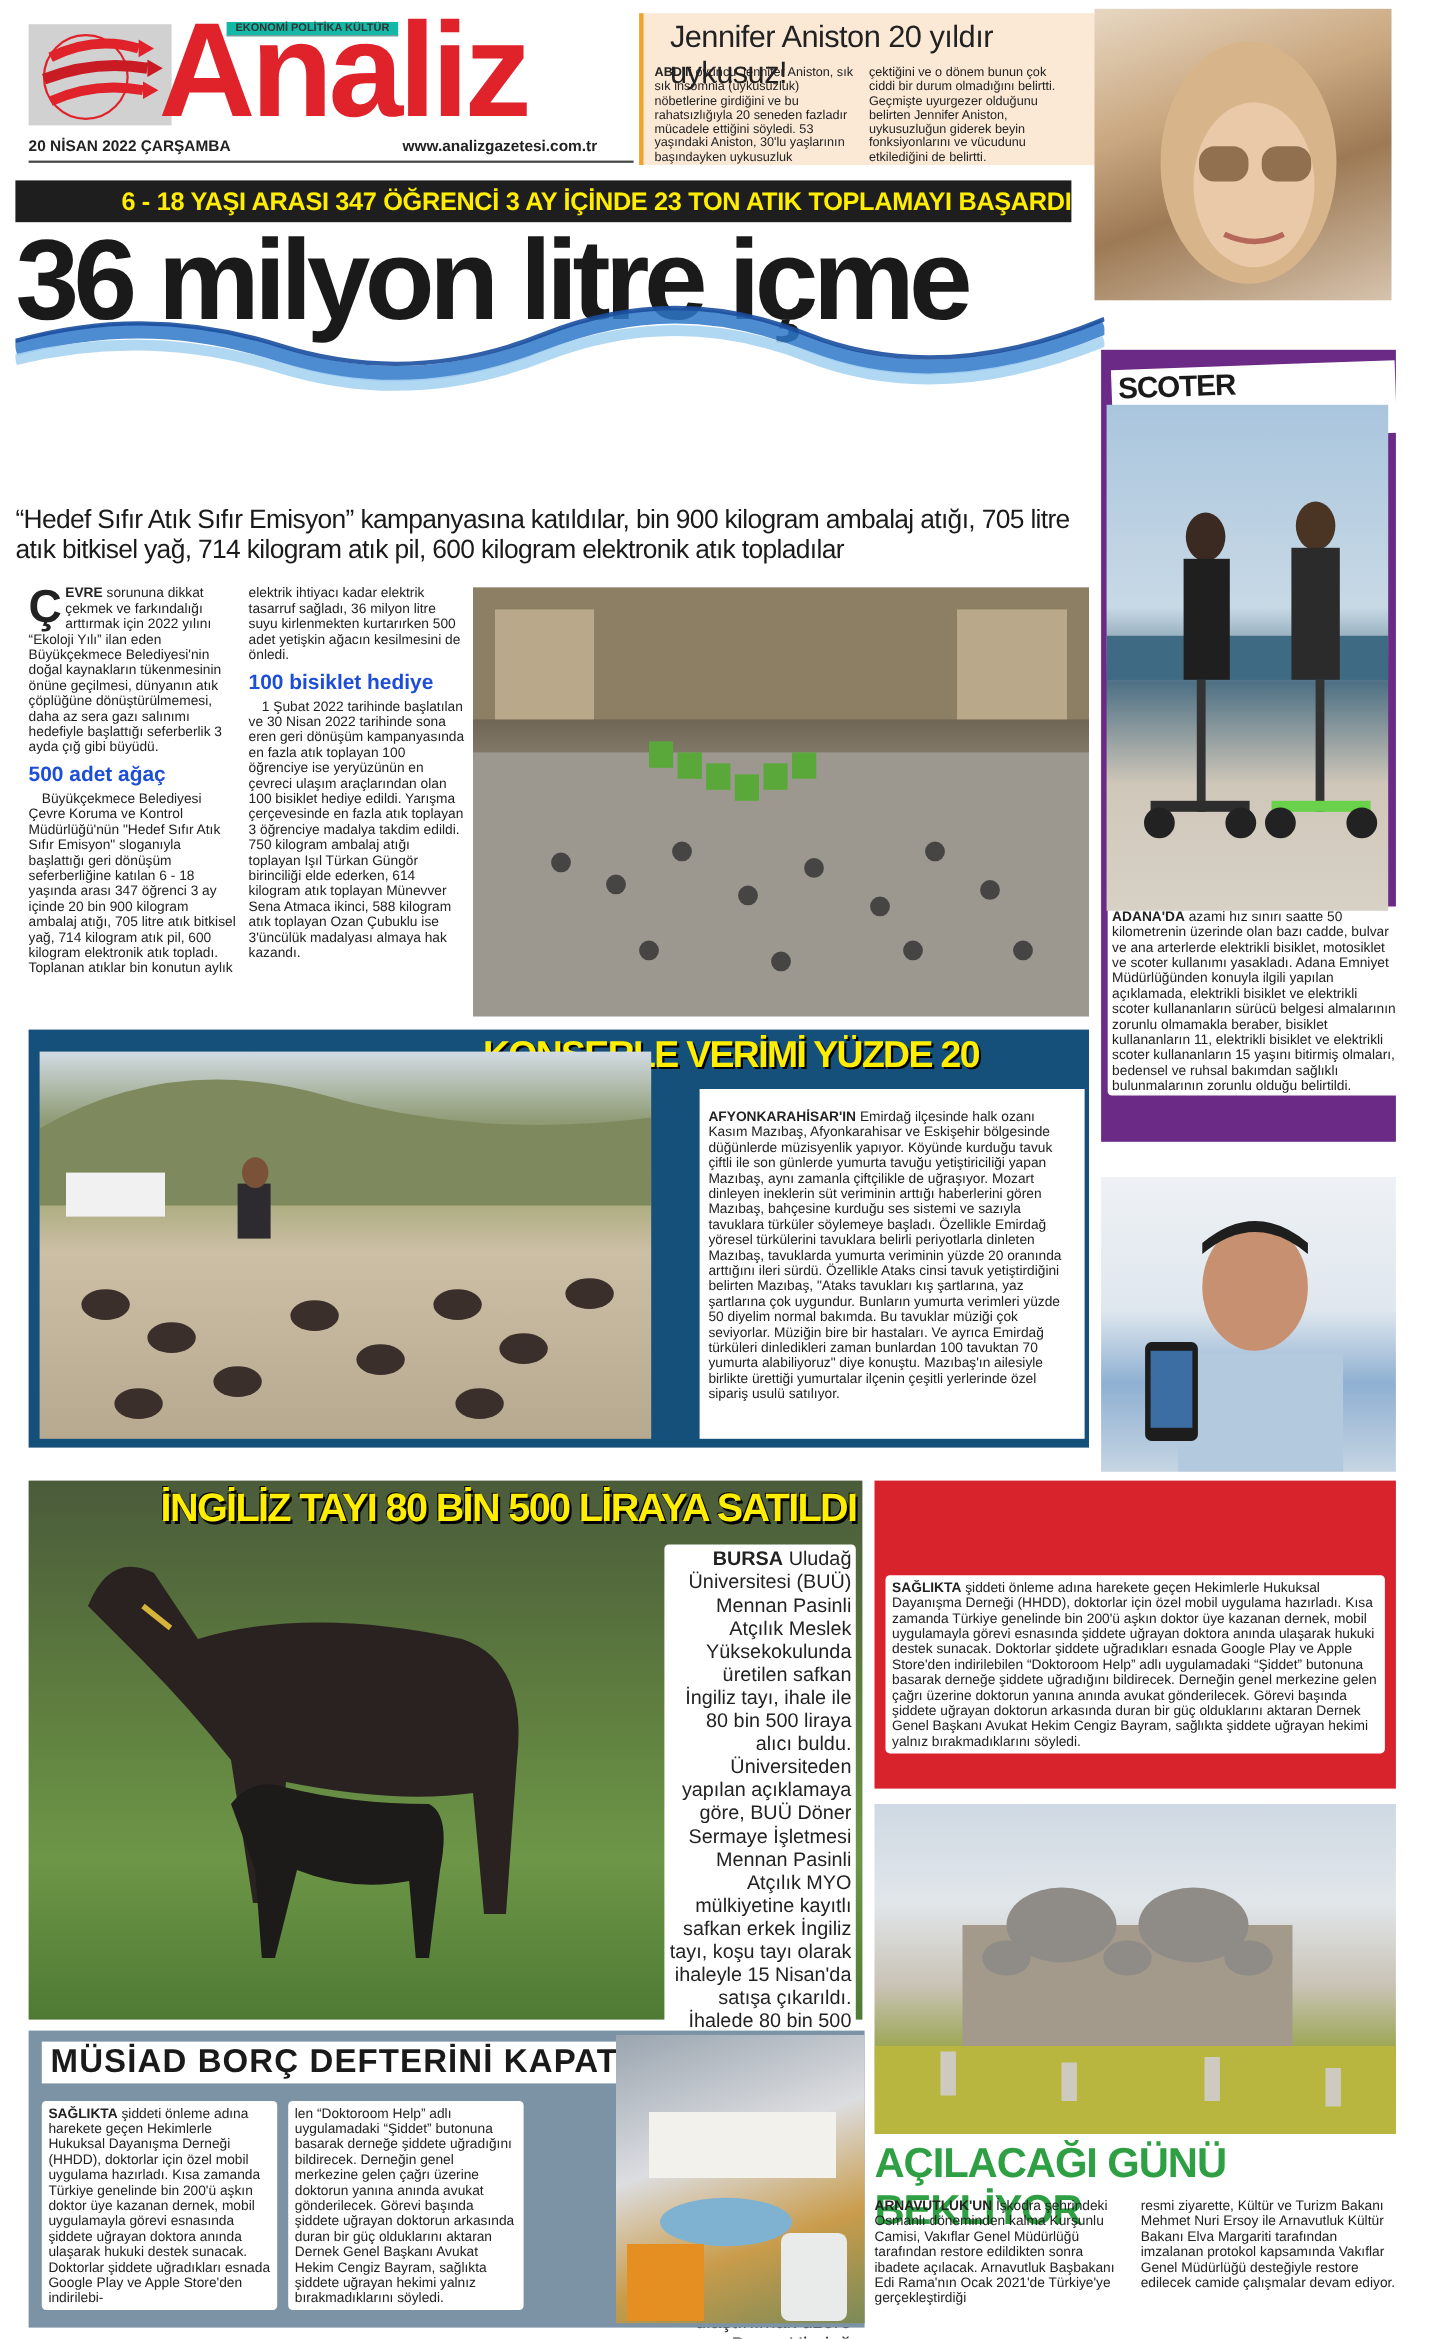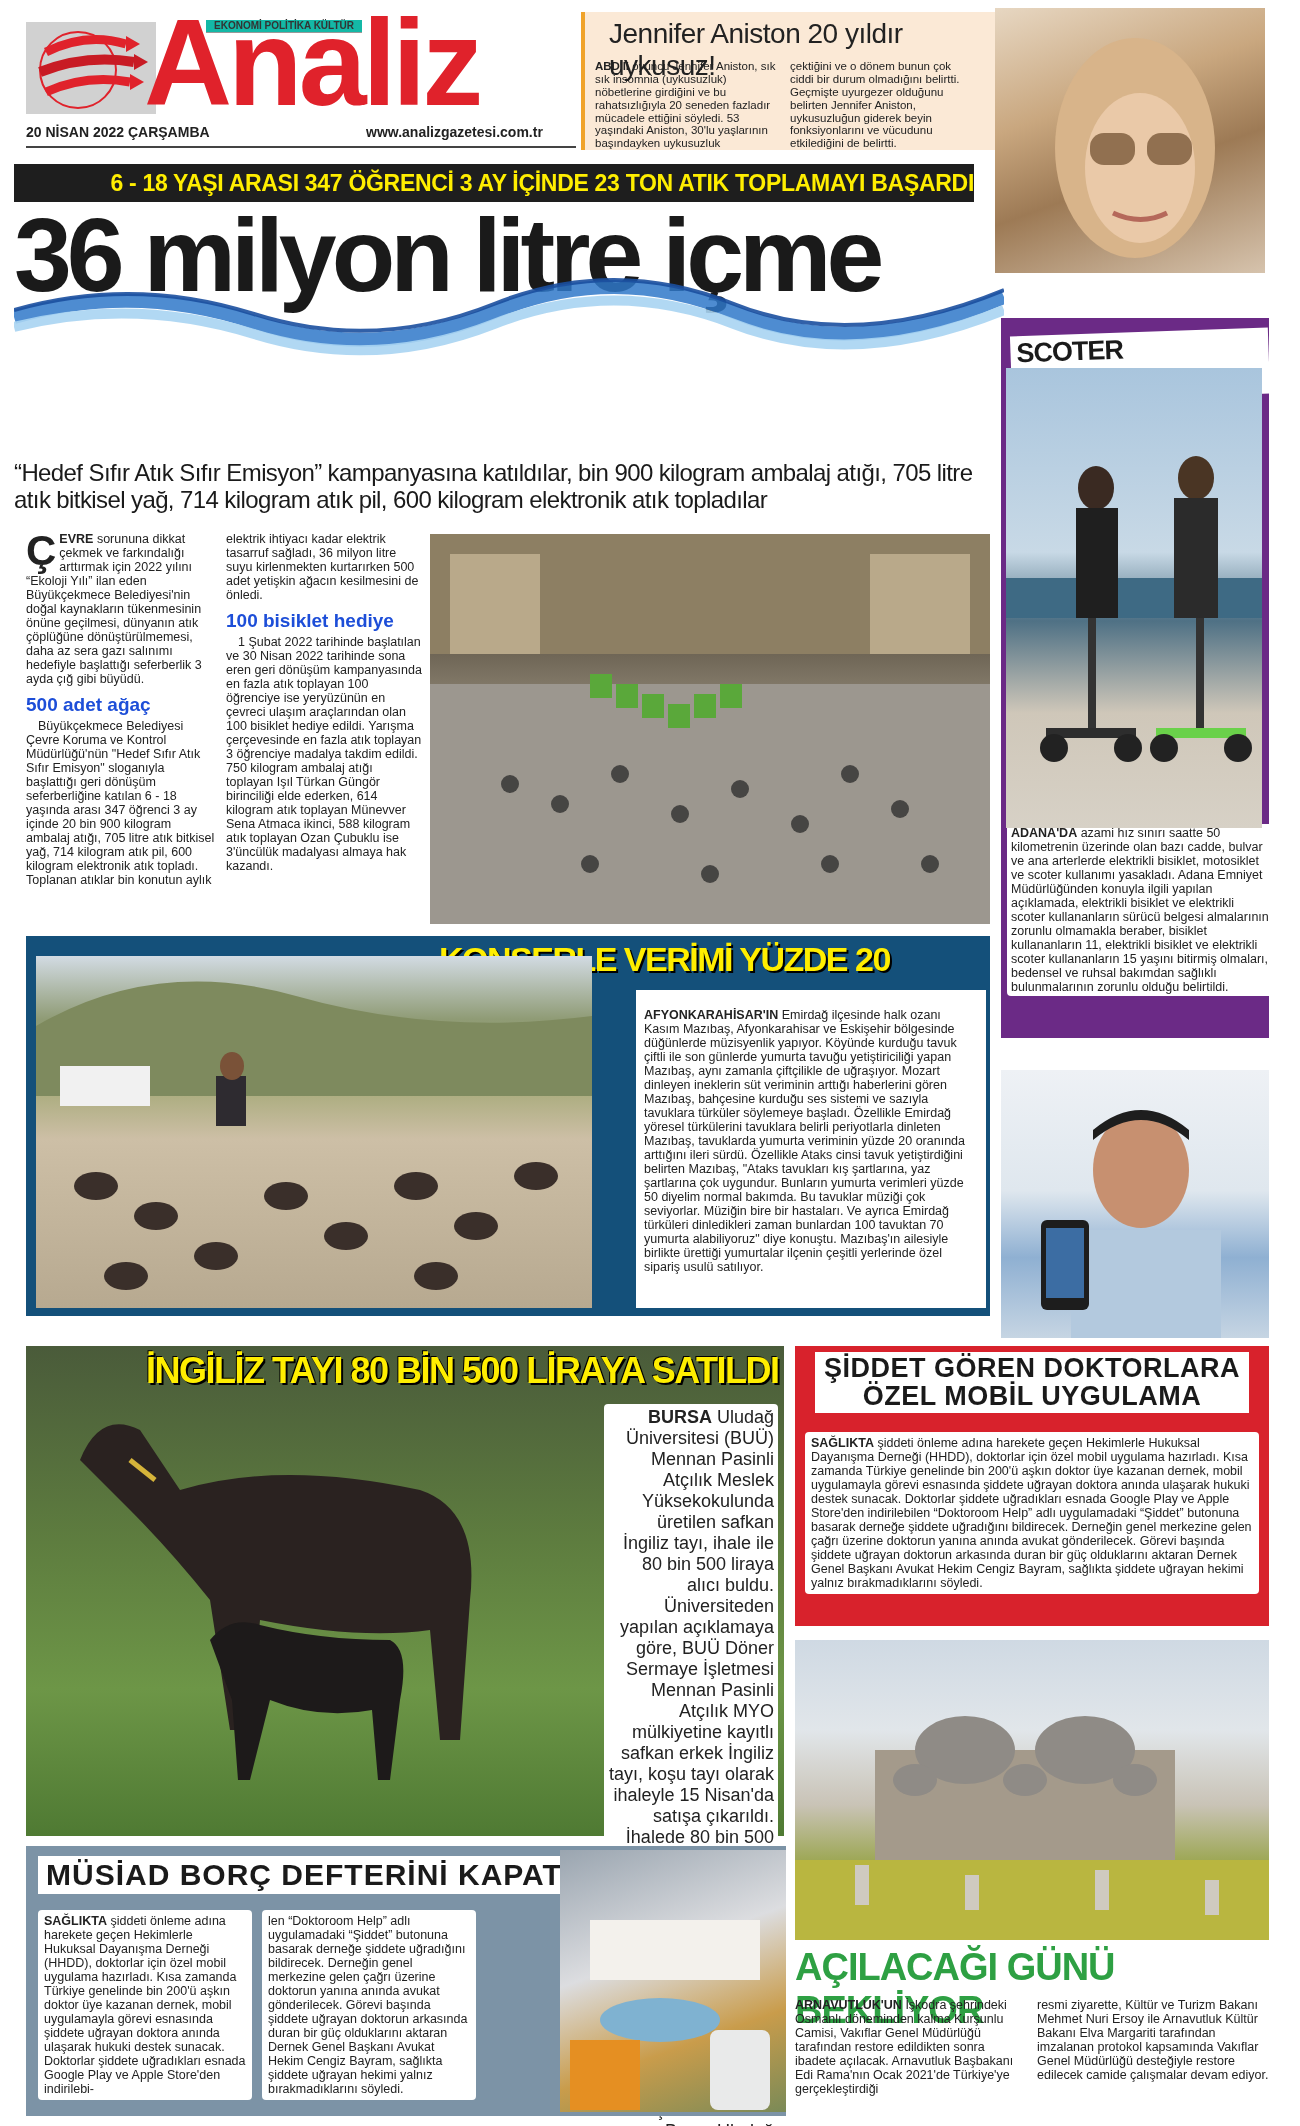--- a/index.html
+++ b/index.html
@@ -231,24 +231,20 @@
 </div>
 <div class="abs" id="horse-shape">
   <svg width="500" height="400" viewBox="0 0 500 400">
     <path d="M20 60 Q40 10 80 30 L120 90 Q220 60 360 90 Q420 110 410 200 L400 340 L380 340 L370 230 Q300 240 200 220 L190 330 L170 330 L150 200 Q110 150 70 110 Z" fill="#2a2220"></path>
     <path d="M150 240 Q170 215 200 225 Q260 240 330 240 Q350 250 340 300 L330 380 L318 380 L312 310 Q260 320 210 300 L190 380 L178 380 L172 300 Z" fill="#1d1a1a"></path>
     <path d="M70 60 L95 80" stroke="#d5b43a" stroke-width="5"></path>
   </svg>
 </div>
 
 <div class="abs" id="siddet-box">
-  <div id="siddet-title">
-    <div>ŞİDDET GÖREN DOKTORLARA</div>
-    <div>ÖZEL MOBİL UYGULAMA</div>
-  </div>
   <div id="siddet-text"><b>SAĞLIKTA</b> <span>şiddeti önleme adına harekete geçen Hekimlerle Hukuksal Dayanışma Derneği (HHDD), doktorlar için özel mobil uygulama hazırladı. Kısa zamanda Türkiye genelinde bin 200'ü aşkın doktor üye kazanan dernek, mobil uygulamayla görevi esnasında şiddete uğrayan doktora anında ulaşarak hukuki destek sunacak. Doktorlar şiddete uğradıkları esnada Google Play ve Apple Store'den indirilebilen “Doktoroom Help” adlı uygulamadaki “Şiddet” butonuna basarak derneğe şiddete uğradığını bildirecek. Derneğin genel merkezine gelen çağrı üzerine doktorun yanına anında avukat gönderilecek. Görevi başında şiddete uğrayan doktorun arkasında duran bir güç olduklarını aktaran Dernek Genel Başkanı Avukat Hekim Cengiz Bayram, sağlıkta şiddete uğrayan hekimi yalnız bırakmadıklarını söyledi.</span></div>
 </div>
 
 <div class="photo" id="mosque-photo">
   <svg width="474" height="300" viewBox="0 0 474 300">
     <rect x="80" y="110" width="300" height="110" fill="#a49a8b"></rect>
     <ellipse cx="170" cy="110" rx="50" ry="34" fill="#8f8b86"></ellipse>
     <ellipse cx="290" cy="110" rx="50" ry="34" fill="#8f8b86"></ellipse>
     <ellipse cx="120" cy="140" rx="22" ry="16" fill="#8f8b86"></ellipse>
     <ellipse cx="230" cy="140" rx="22" ry="16" fill="#8f8b86"></ellipse>

